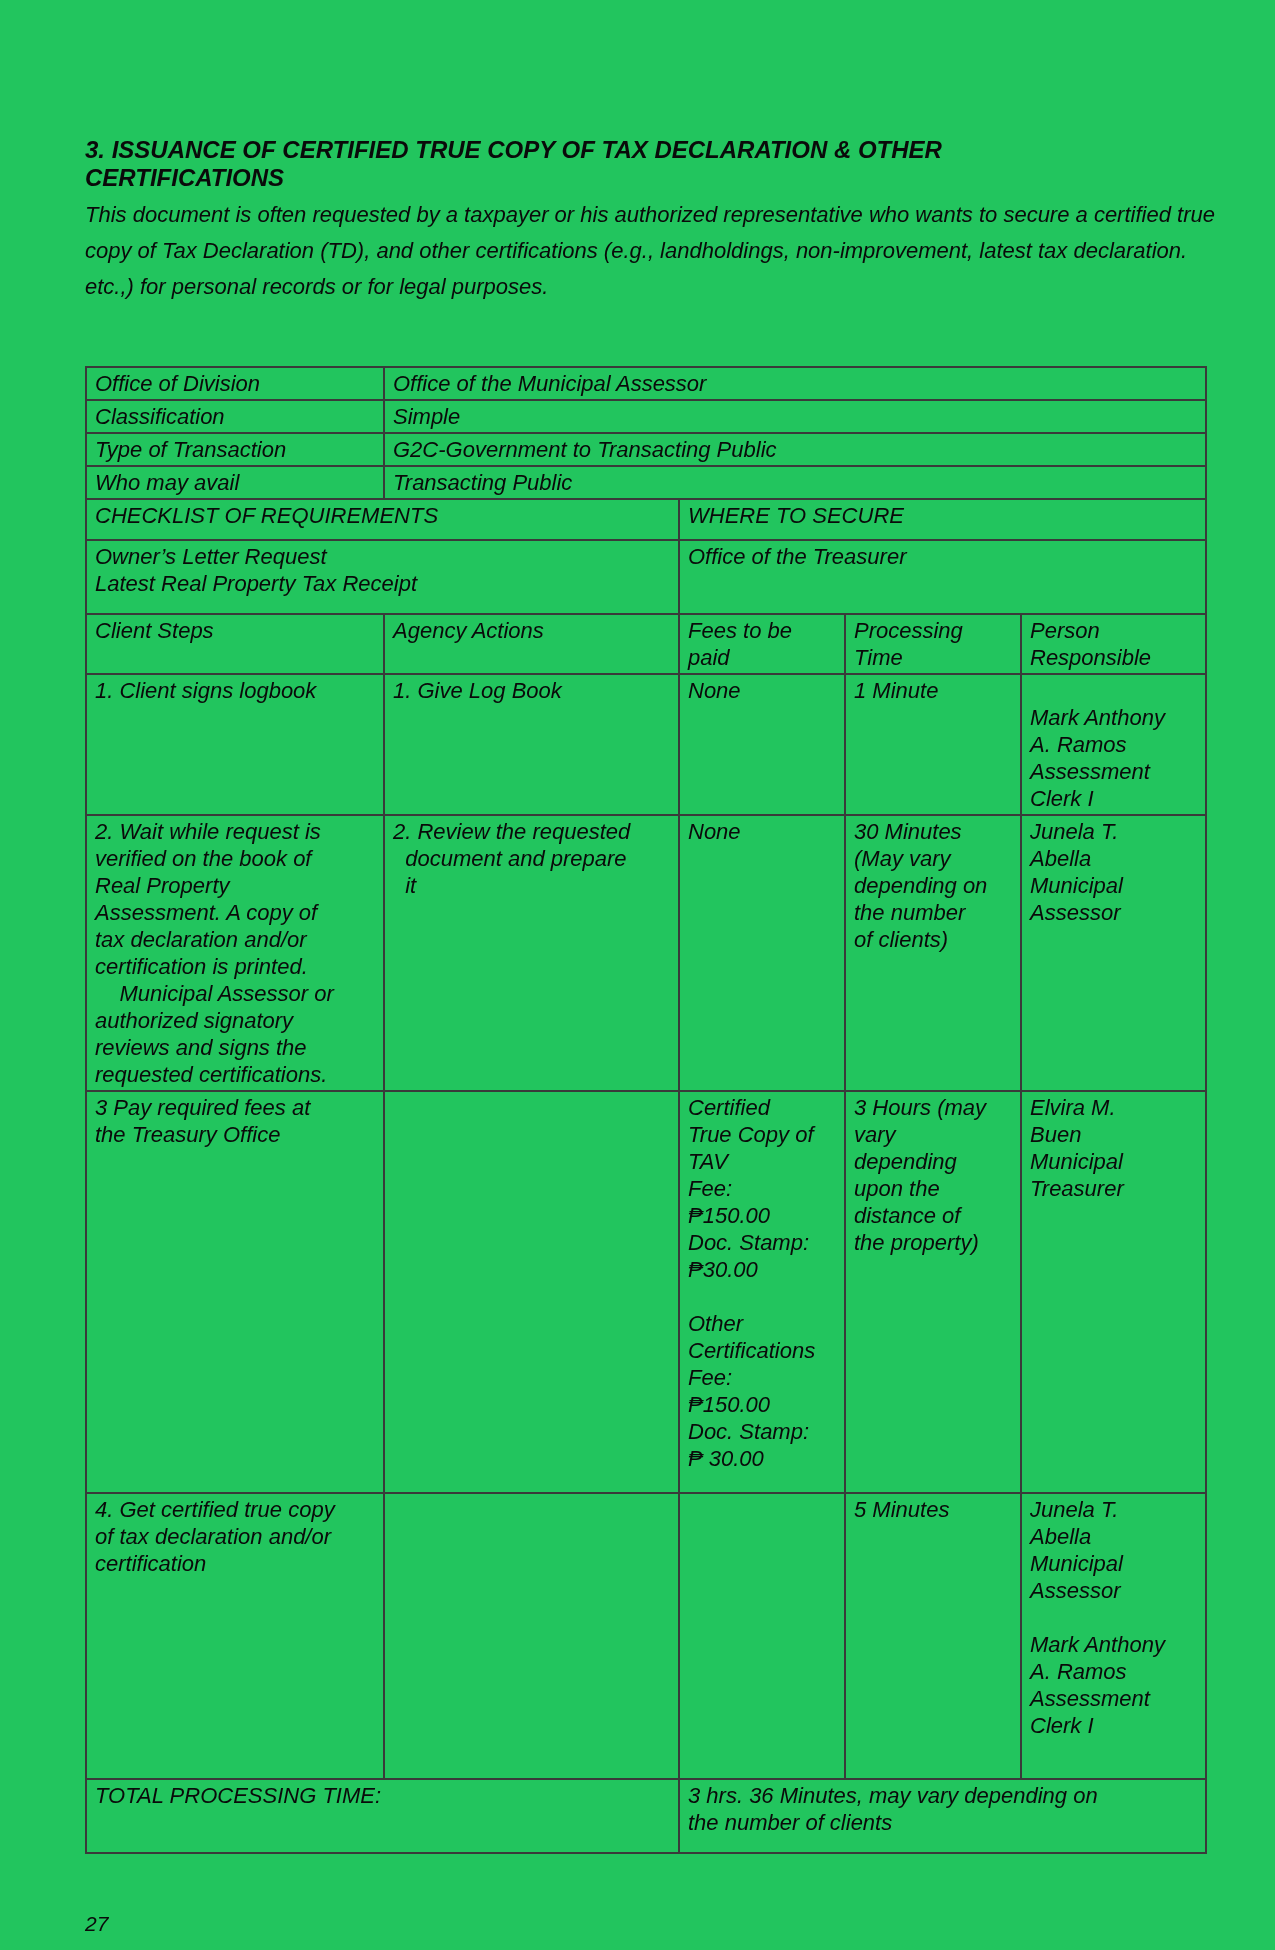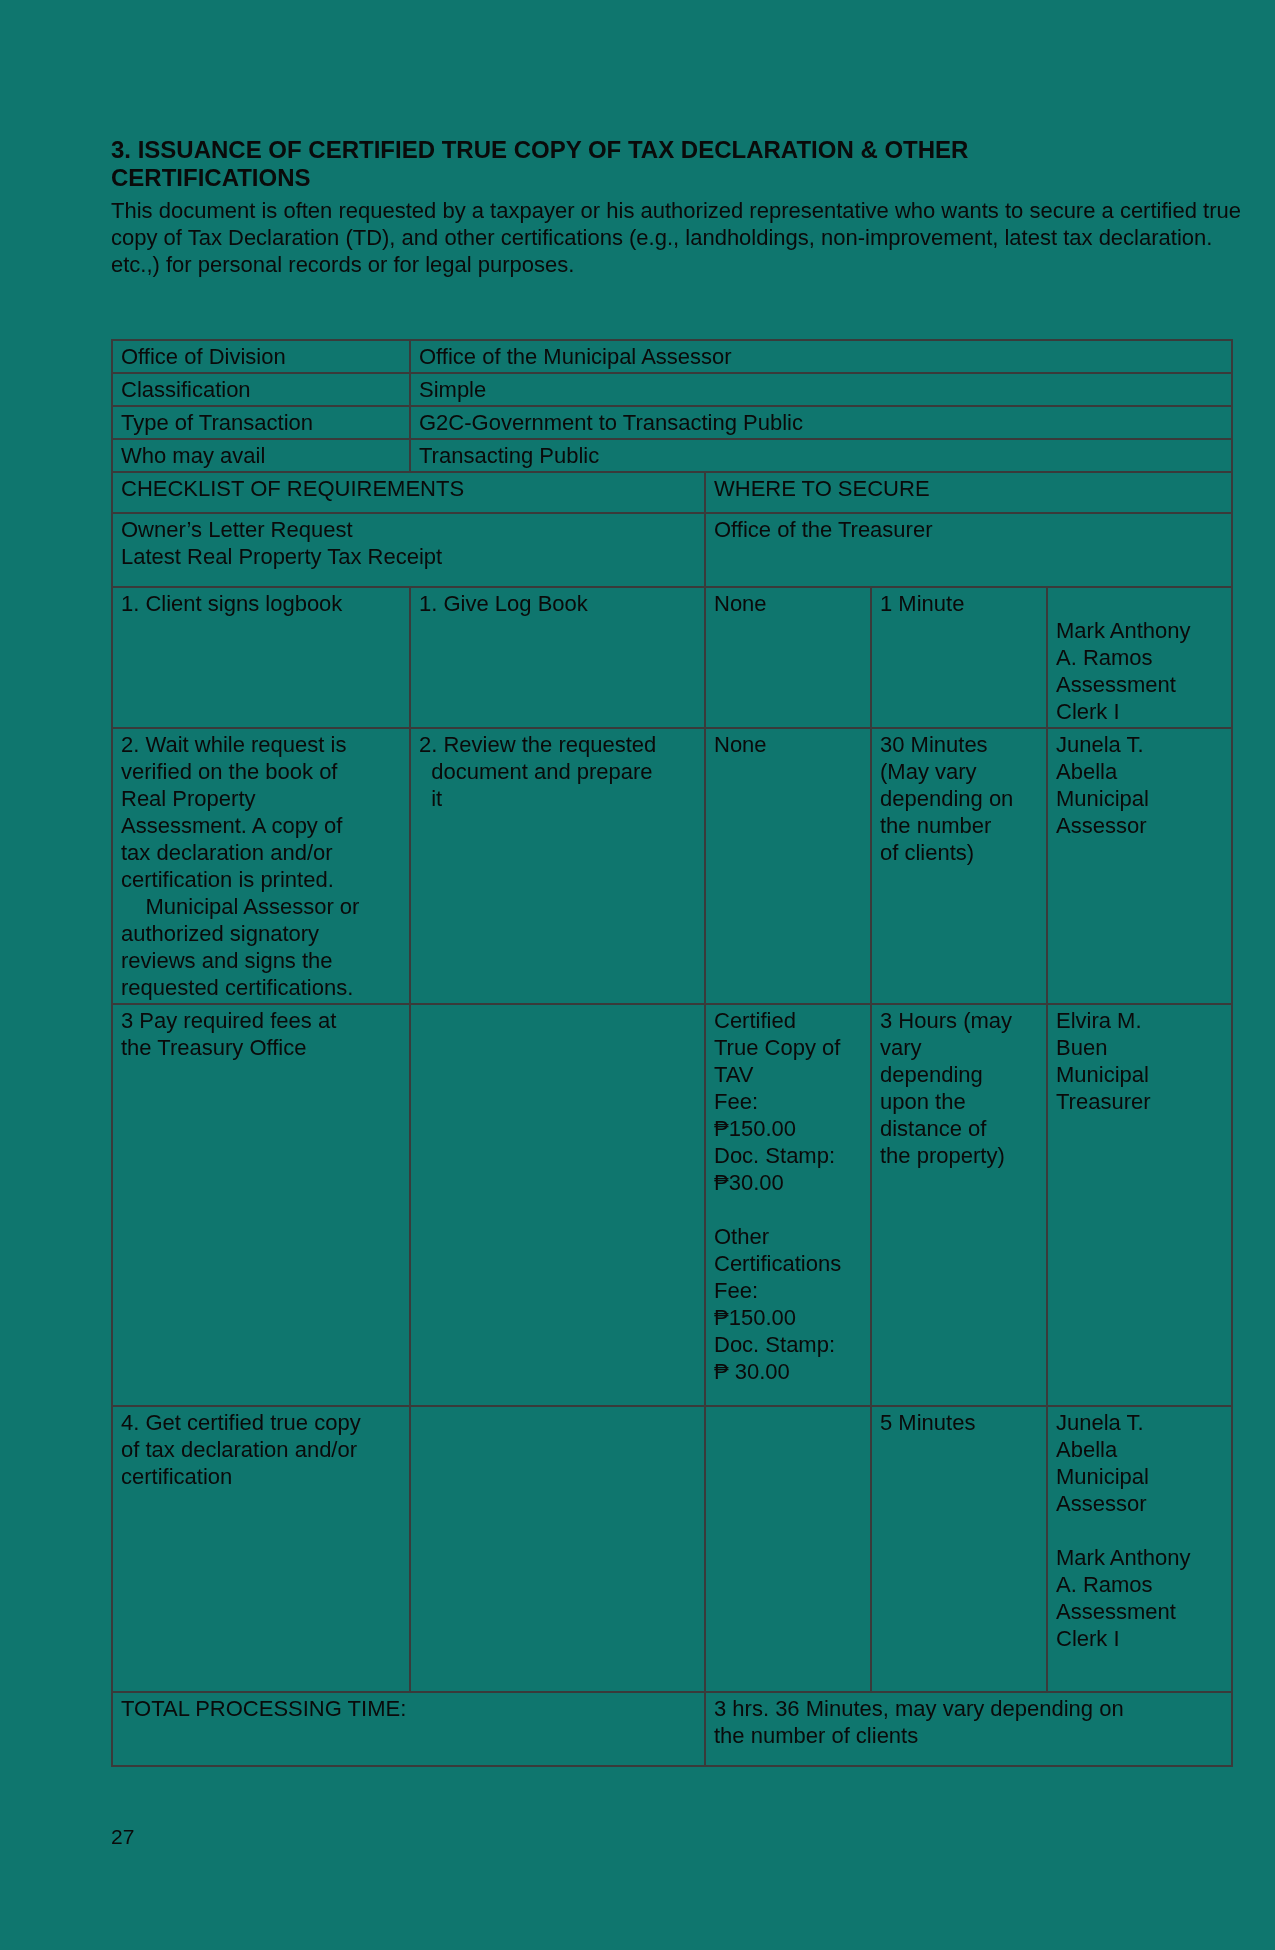--- a/index.html
+++ b/index.html
@@ -1,36 +1,37 @@
 <!DOCTYPE html>
 <html><head>
 <meta charset="utf-8">
 <style>
   html,body{margin:0;padding:0;background:#ffffff;}
   .page{
     position:relative;
     width:1275px;height:1950px;
     box-sizing:border-box;
-    padding:136px 55px 0 111px;
-    background:#0f766e;
+    padding:136px 55px 0 85px;
+    background:#22c55e;
     color:#0a0a0a;
     font-family:"Liberation Sans","DejaVu Sans",sans-serif;
+    font-style:italic;
   }
   h1.title{
     margin:0;
     font-size:24px;
     font-weight:bold;
     line-height:28px;
   }
   .tl{display:block;}
   p.intro{
     margin:5px 0 0 0;
     width:1132px;
     font-size:22px;
-    line-height:27px;
+    line-height:36px;
   }
   table.svc{
     border-collapse:collapse;
     table-layout:fixed;
     width:1120px;
     margin-top:61px;
     font-size:22px;
     line-height:27px;
   }
   table.svc td, table.svc th{
@@ -95,20 +96,27 @@
       <td colspan="3" class="center">WHERE TO SECURE</td>
     </tr>
     <tr style="height:74px">
       <td colspan="2">
         <span class="blk">Owner’s Letter Request</span>
         <span class="blk">Latest Real Property Tax Receipt</span>
       </td>
       <td colspan="3" class="center">Office of the Treasurer</td>
     </tr>
 
+    <tr style="height:56px">
+      <th class="bold">Client Steps</th>
+      <th class="bold center">Agency Actions</th>
+      <th class="bold center">Fees to be paid</th>
+      <th class="bold center">Processing Time</th>
+      <th class="bold center">Person Responsible</th>
+    </tr>
 
     <tr style="height:136px">
       <td class="pre">1. Client signs logbook</td>
       <td class="pre">1. Give Log Book</td>
       <td class="pre">None</td>
       <td class="pre center">1 Minute</td>
       <td class="pre center">
 Mark Anthony
 A. Ramos
 Assessment

